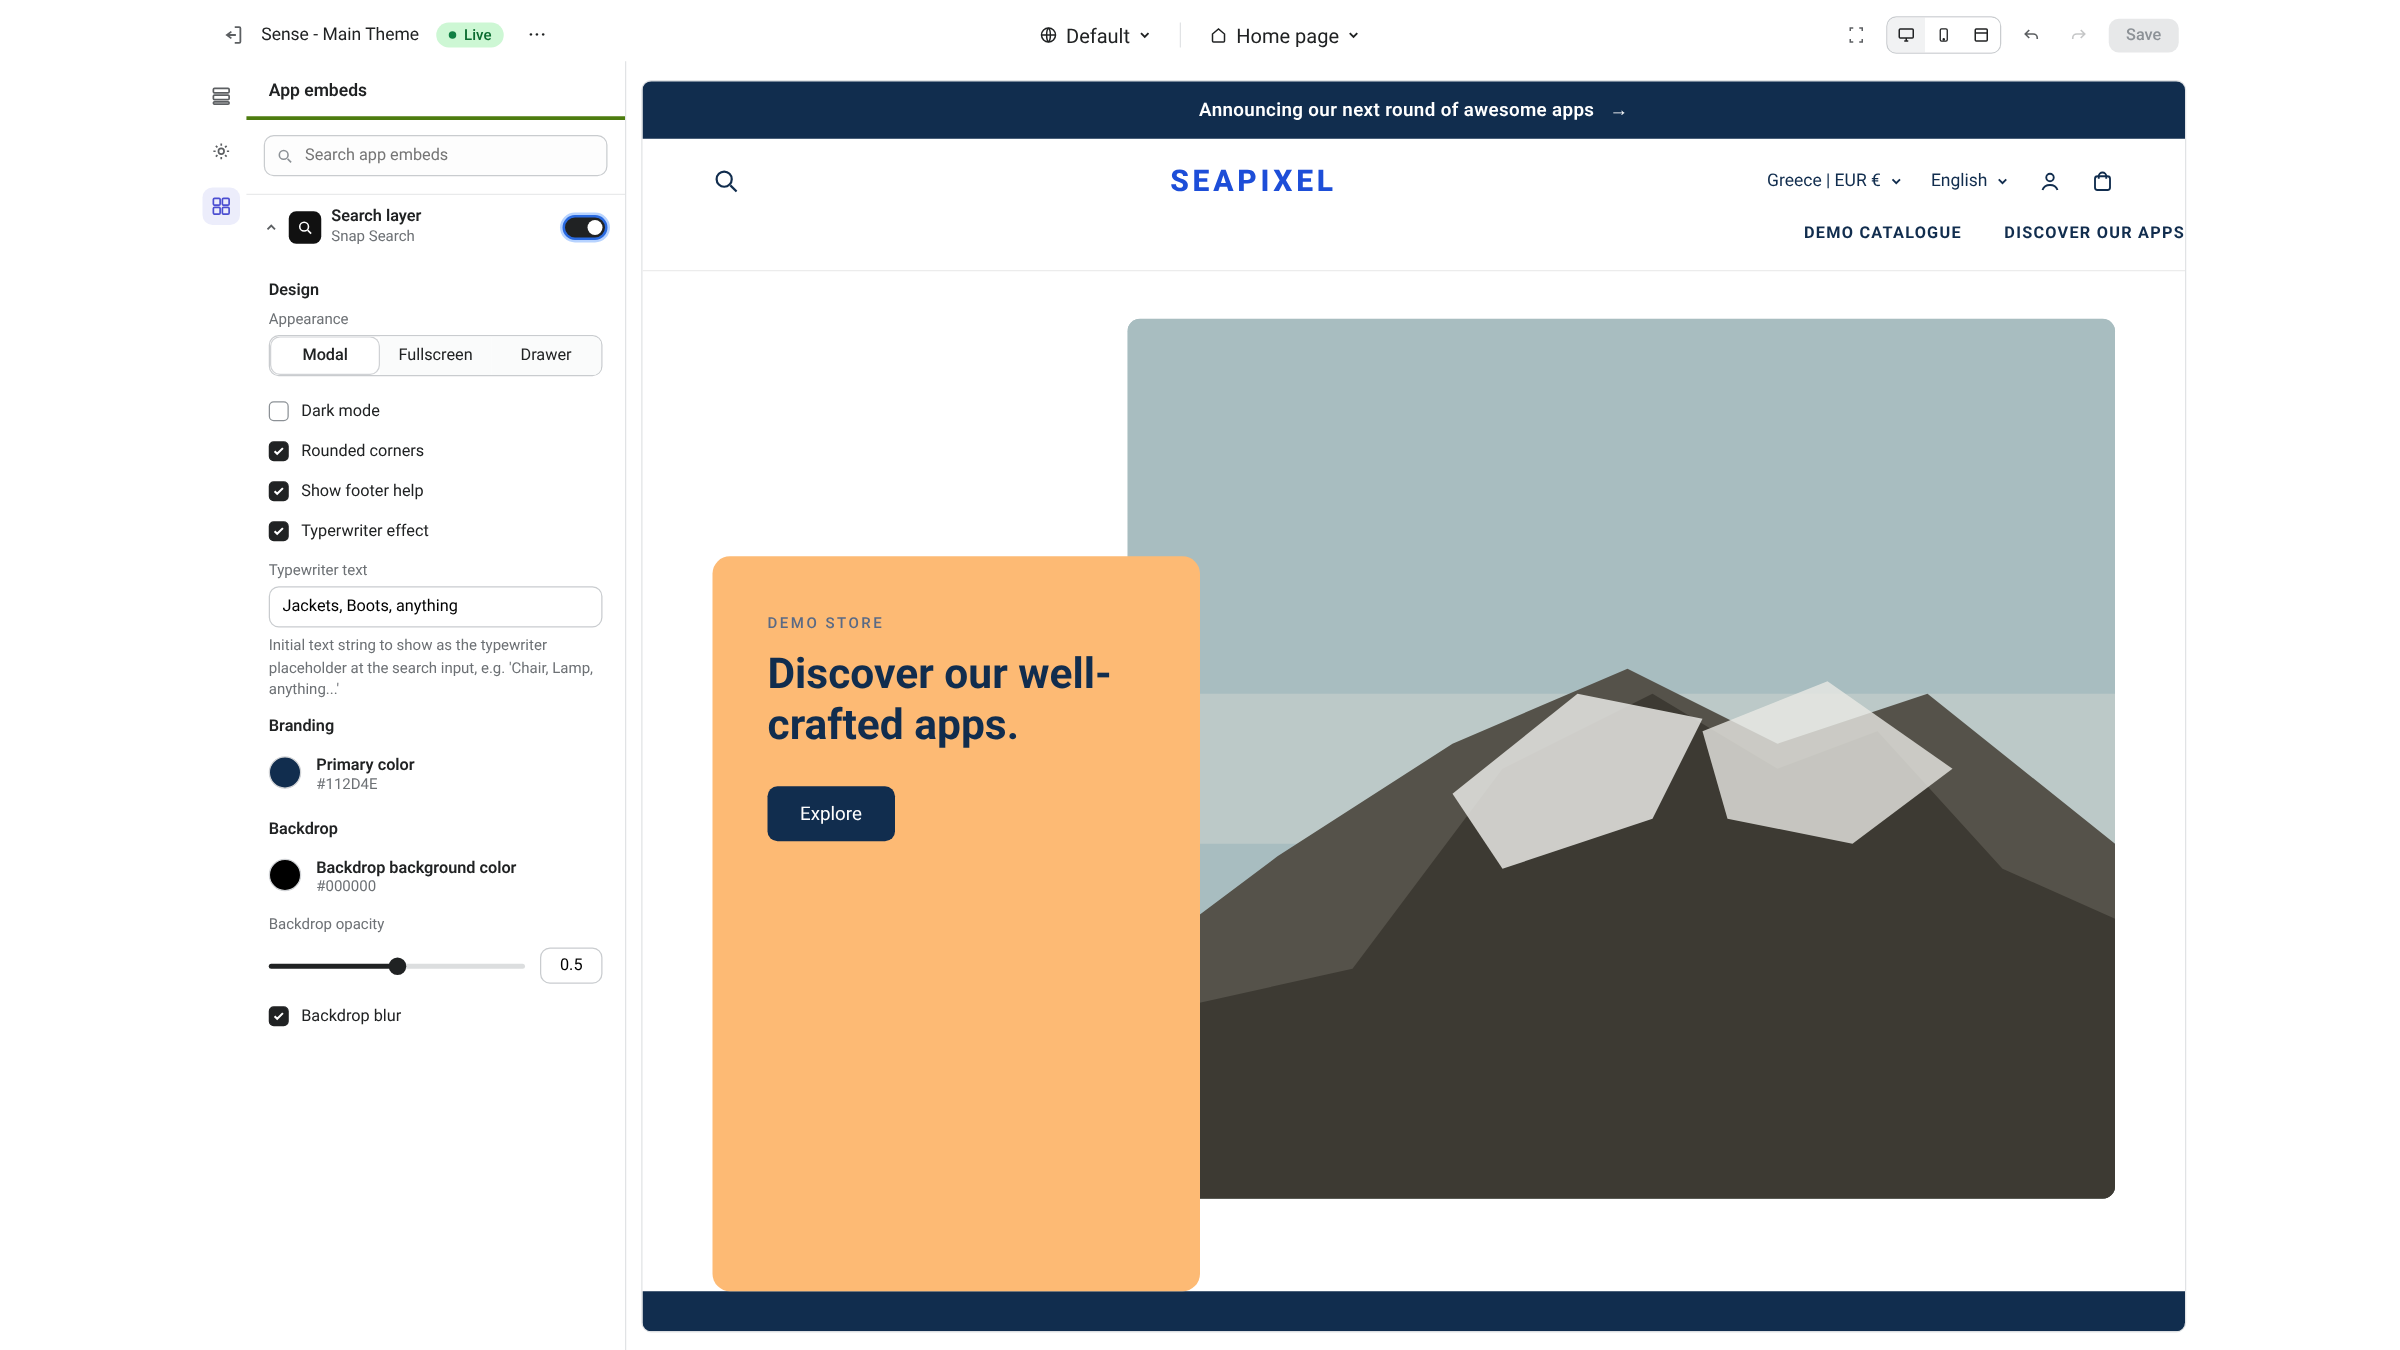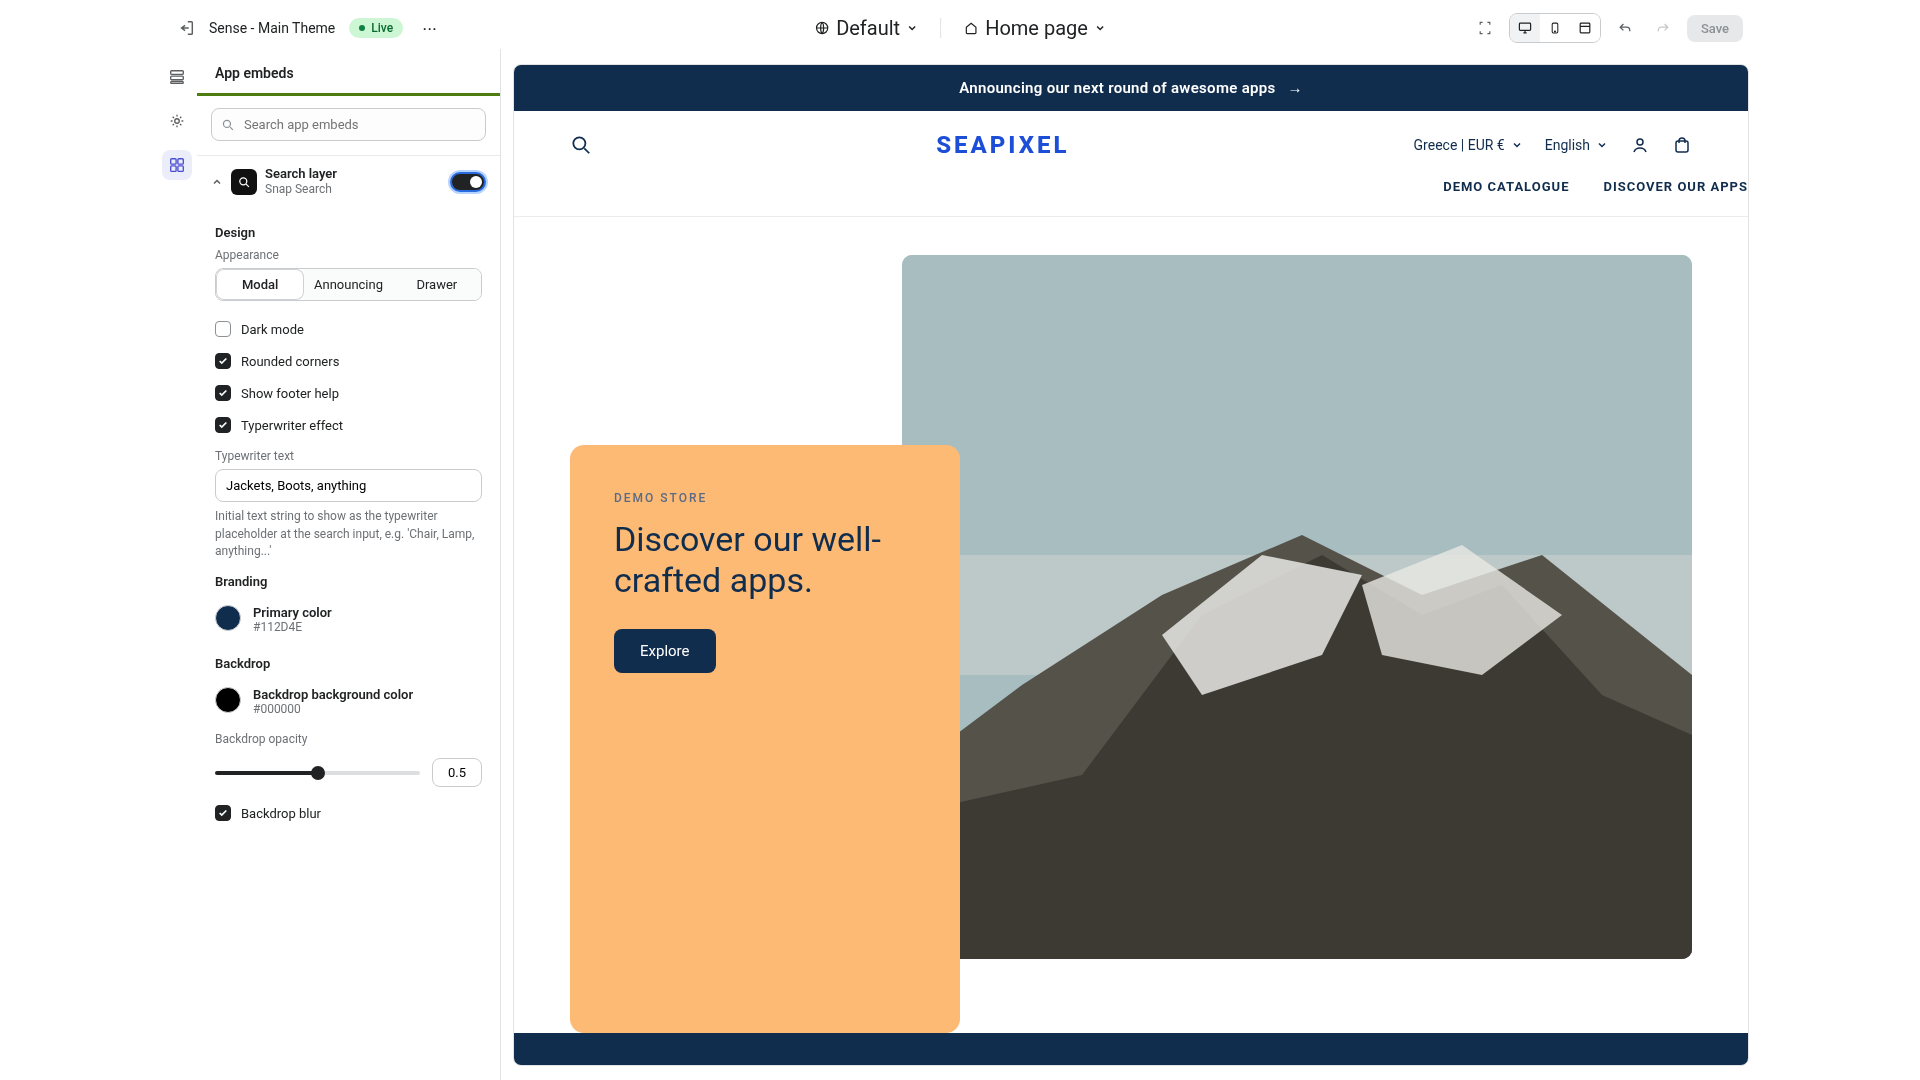--- a/index.html
+++ b/index.html
@@ -7,21 +7,21 @@
 .app-frame{position:absolute;left:157px;top:0;width:1606px;height:1080px}
 
 
 .topbar{height:56px;display:flex;align-items:center;padding:0 20px;gap:14px}
 .topbar .exit-icon{width:18px;height:18px;cursor:pointer}
 .theme-name{font-size:14px;color:#202223}
 .live-badge{display:inline-flex;align-items:center;gap:6px;background:#cdf7d4;color:#0a6b2f;padding:3px 10px;border-radius:10px;font-size:12px;font-weight:500}
 .live-badge::before{content:"";width:6px;height:6px;border-radius:50%;background:#108043}
 .more-dots{width:26px;height:26px;display:flex;align-items:center;justify-content:center;cursor:pointer;border-radius:6px;font-weight:bold;letter-spacing:1px}
 .topbar-center{position:absolute;left:50%;transform:translateX(-50%);display:flex;align-items:center;gap:22px}
-.tb-drop{display:flex;align-items:center;gap:6px;font-size:20px;color:#202223;cursor:pointer}
+.tb-drop{display:flex;align-items:center;gap:6px;font-size:16px;color:#202223;cursor:pointer}
 .tb-sep{width:1px;height:20px;background:#e1e3e5}
 .topbar-right{margin-left:auto;display:flex;align-items:center;gap:10px}
 .device-group{display:flex;border:1px solid #c9cccf;border-radius:8px;overflow:hidden}
 .device-btn{width:30px;height:28px;display:flex;align-items:center;justify-content:center;cursor:pointer;background:#fff}
 .device-btn.sel{background:#f1f2f3}
 .icon-btn{width:28px;height:28px;display:flex;align-items:center;justify-content:center;cursor:pointer;border-radius:6px;color:#5c5f62}
 .save-btn{background:#e7e8e9;color:#8c9196;padding:6px 14px;border-radius:8px;font-size:13px;font-weight:500;cursor:pointer}
 
 
 .left-rail{position:absolute;left:0;top:56px;width:40px;height:calc(100% - 56px);display:flex;flex-direction:column;align-items:center;gap:14px;padding-top:6px}
@@ -76,21 +76,21 @@
 .logo{flex:1;text-align:center;font-size:24px;font-weight:800;letter-spacing:3px;color:#1d4ed8}
 .head-right{display:flex;align-items:center;gap:22px;color:#112d4e;font-size:14px}
 .hr-drop{display:flex;align-items:center;gap:6px;cursor:pointer}
 .store-nav{display:flex;justify-content:flex-end;gap:34px;padding:0 0 22px;border-bottom:1px solid #ececec}
 .store-nav a{color:#112d4e;font-size:13px;font-weight:700;letter-spacing:1px;cursor:pointer}
 .hero{position:relative;flex:1;padding:38px 56px 0;display:flex}
 .hero-img{position:absolute;right:56px;top:38px;width:790px;height:704px;border-radius:10px;overflow:hidden;background:linear-gradient(to bottom,#a6bcc0 0%,#b9cacb 42%,#d9dbd7 55%,#6b6a63 70%,#3f3b36 100%)}
 .mountain{position:absolute;inset:0}
 .hero-card{position:relative;z-index:2;margin-top:190px;width:390px;background:#fdba74;border-radius:14px;padding:46px 44px 48px;color:#112d4e}
 .hero-eyebrow{font-size:12px;letter-spacing:2px;font-weight:500;color:#5a6a85;margin-bottom:14px}
-.hero-title{font-size:34px;font-weight:400;line-height:1.2;margin-bottom:28px}
+.hero-title{font-size:34px;font-weight:700;line-height:1.2;margin-bottom:28px}
 .hero-btn{display:inline-block;background:#112d4e;color:#fff;padding:13px 26px;border-radius:8px;font-size:15px;cursor:pointer}
 .footer-strip{height:32px;background:#112d4e;margin-top:auto}
 
 svg{display:block}
 .chev-down{width:12px;height:12px}
 </style>
 </head>
 <body>
 
 <div class="app-frame">
@@ -223,21 +223,21 @@
         <div class="embed-sub">Snap Search</div>
       </div>
       <span class="toggle"></span>
     </div>
 
     <div class="section">
       <div class="sec-title">Design</div>
       <div class="sec-label">Appearance</div>
       <div class="seg">
         <span class="seg-opt sel">Modal</span>
-        <span class="seg-opt">Announcing</span>
+        <span class="seg-opt">Fullscreen</span>
         <span class="seg-opt">Drawer</span>
       </div>
 
       <div class="check-row">
         <span class="cbox"></span>
         <span>Dark mode</span>
       </div>
       <div class="check-row">
         <span class="cbox on">
             <svg width="10" height="10" viewBox="0 0 12 12">

